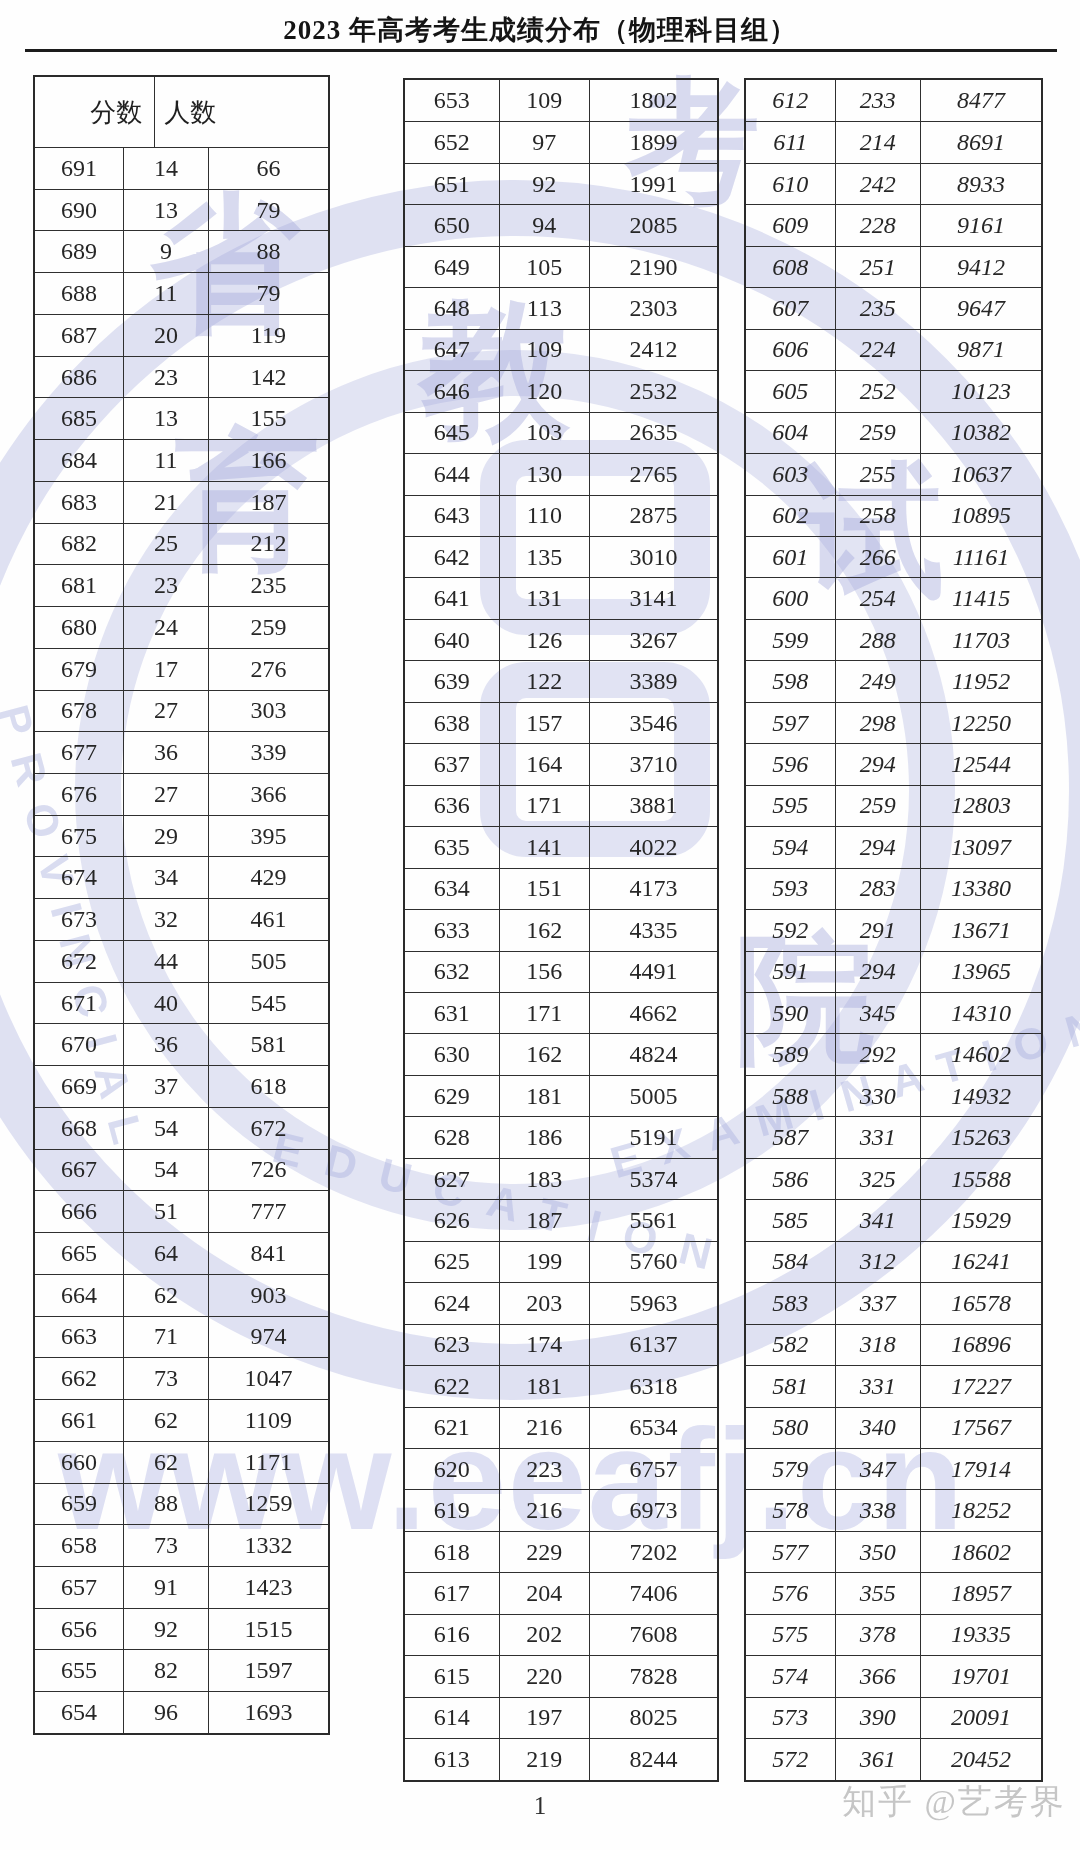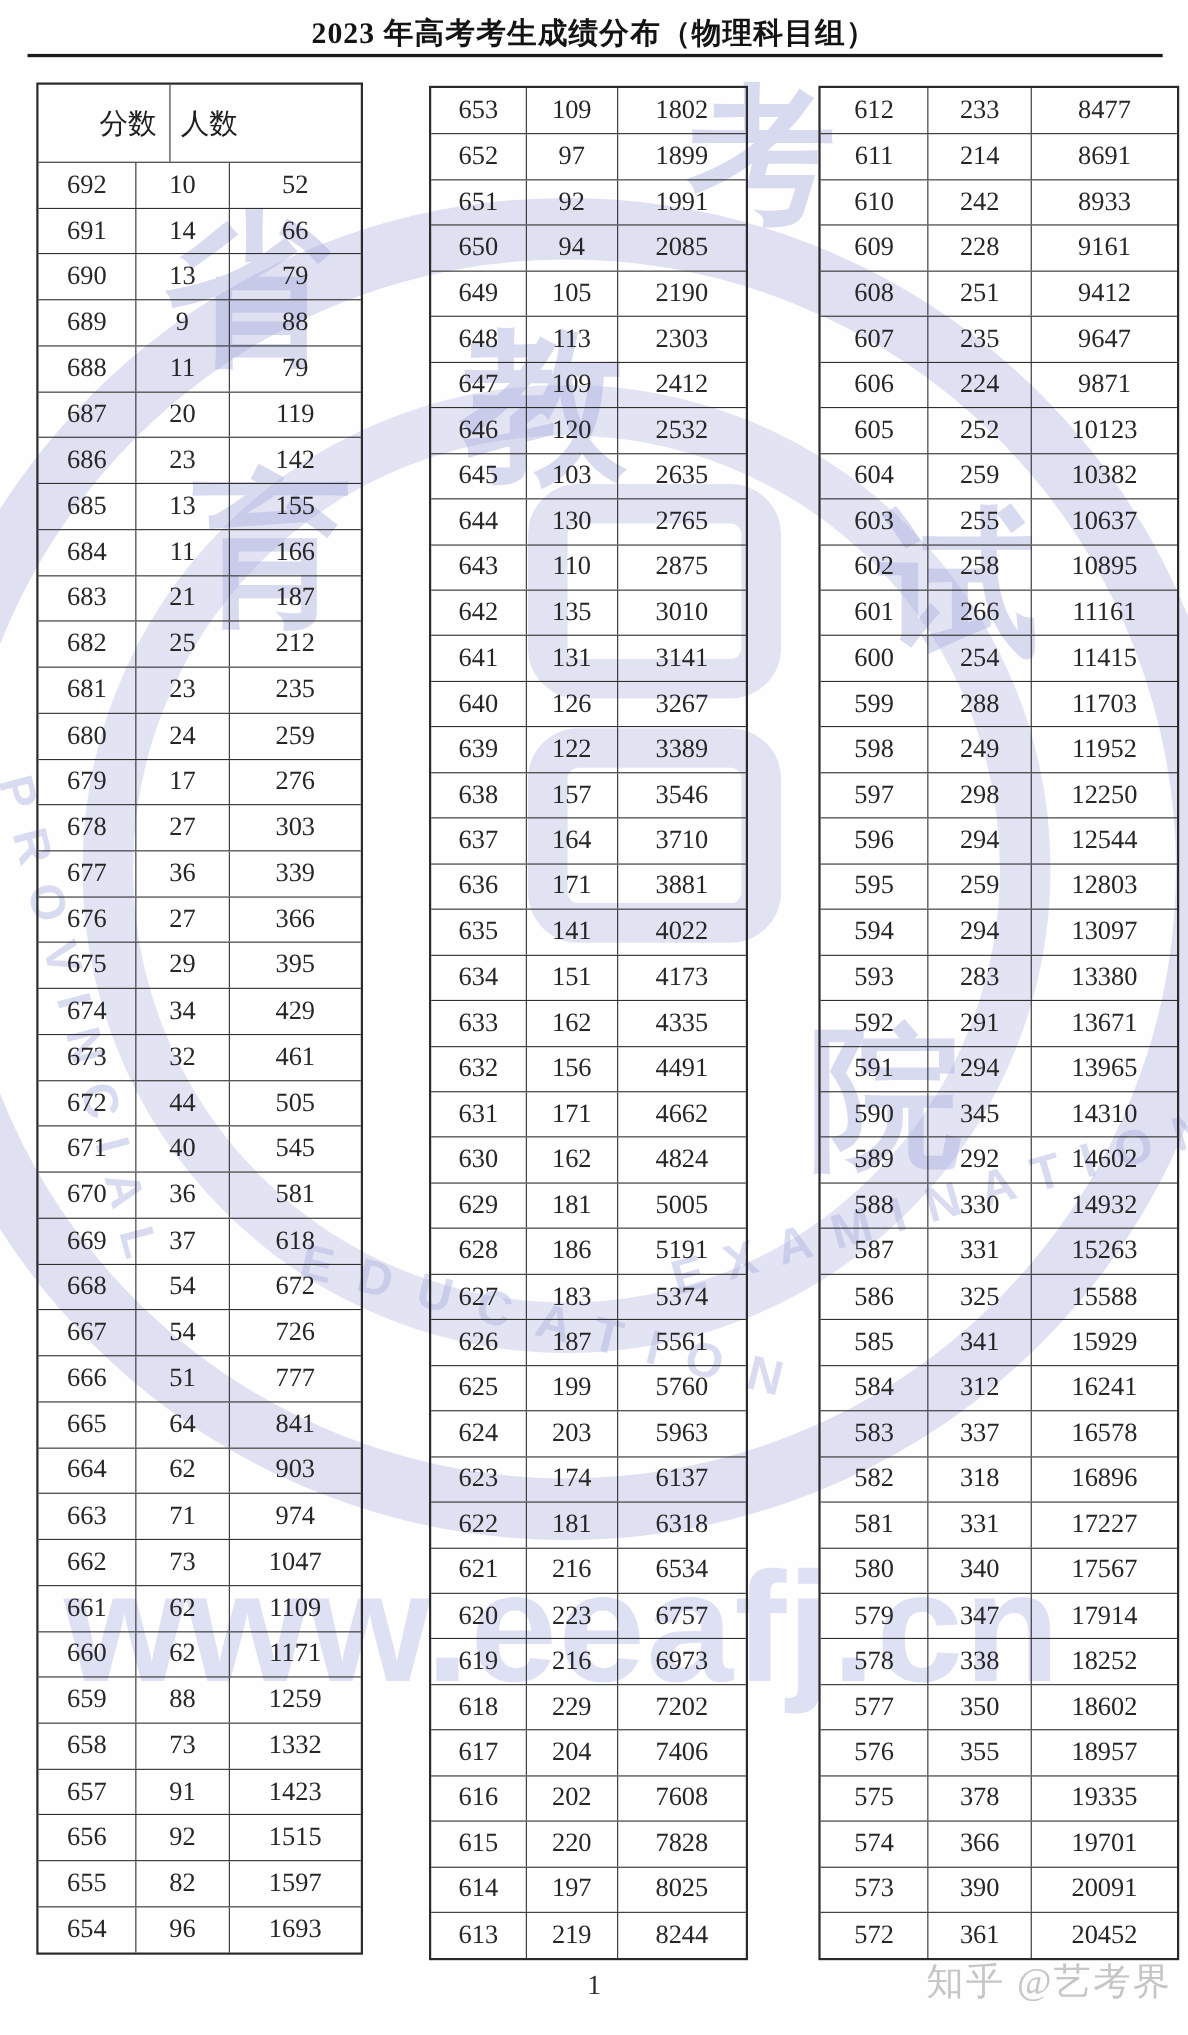--- a/index.html
+++ b/index.html
@@ -41,22 +41,22 @@
   .wm-l3 { left:605px; top:1140px; letter-spacing:20px; transform:rotate(-16deg); transform-origin:top left; }
   .wm-url {
     position:absolute; left:58px; top:1398px; white-space:nowrap;
     font-family:"Liberation Sans","DejaVu Sans",sans-serif; font-weight:700;
     font-size:142px; color:rgba(176,181,228,0.40); letter-spacing:1px;
   }
 
   
   .table { position:absolute; border:2px solid #2a2a2a; z-index:2; background:transparent; }
   .t1 { left:33px;  top:75px; width:297px; }
-  .t2 { left:390px; top:78px; width:290px; }
-  .t3 { left:744px; top:78px; width:328px; }
+  .t2 { left:403px; top:78px; width:316px; }
+  .t3 { left:744px; top:78px; width:299px;font-style:italic; }
   .thead { display:flex; height:70px;padding-left:44px; }
   .th {
     display:flex; align-items:center; justify-content:center;
     font-size:26px; color:#1f1f1f;
   }
   .th + .th { border-left:1.5px solid #2f2f2f; }
   .cum-wrap { width:2.3em; line-height:1.15; text-align:center; }
   .tr { display:flex; border-top:1.5px solid #2f2f2f; }
   .t2 .tbody .tr:first-child, .t3 .tbody .tr:first-child { border-top:none; }
   .t1 .tr { height:41.74px; }
@@ -102,25 +102,20 @@
   <div class="title">2023 年高考考生成绩分布（物理科目组）</div>
   <div class="rule"></div>
 
   <div class="table t1">
     <div class="thead">
       <div class="th">分数</div>
       <div class="th">人数</div>
     </div>
     <div class="tbody">
         <div class="tr">
-          <div class="td">692</div>
-          <div class="td">10</div>
-          <div class="td">52</div>
-        </div>
-        <div class="tr">
           <div class="td">691</div>
           <div class="td">14</div>
           <div class="td">66</div>
         </div>
         <div class="tr">
           <div class="td">690</div>
           <div class="td">13</div>
           <div class="td">79</div>
         </div>
         <div class="tr">

